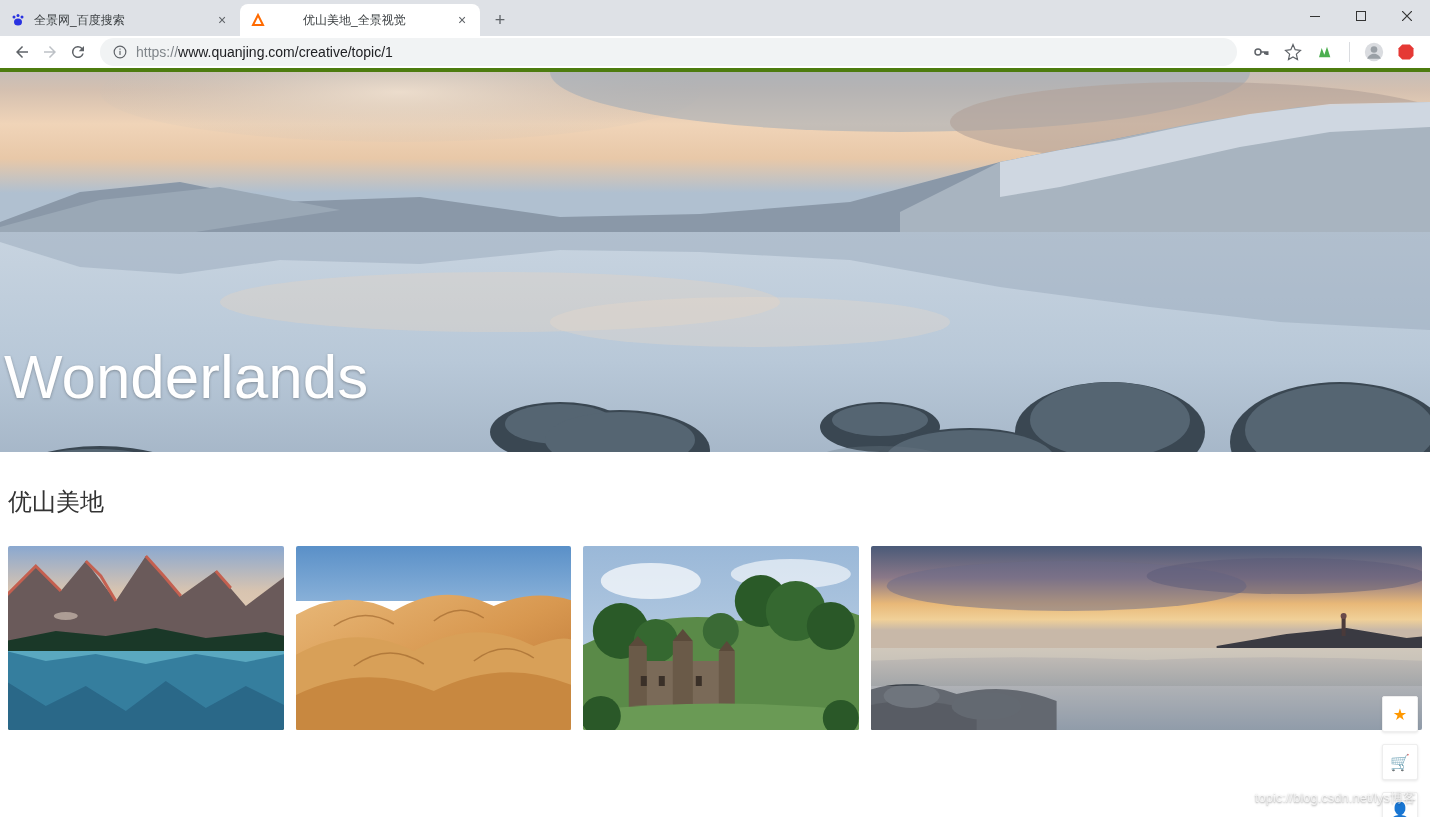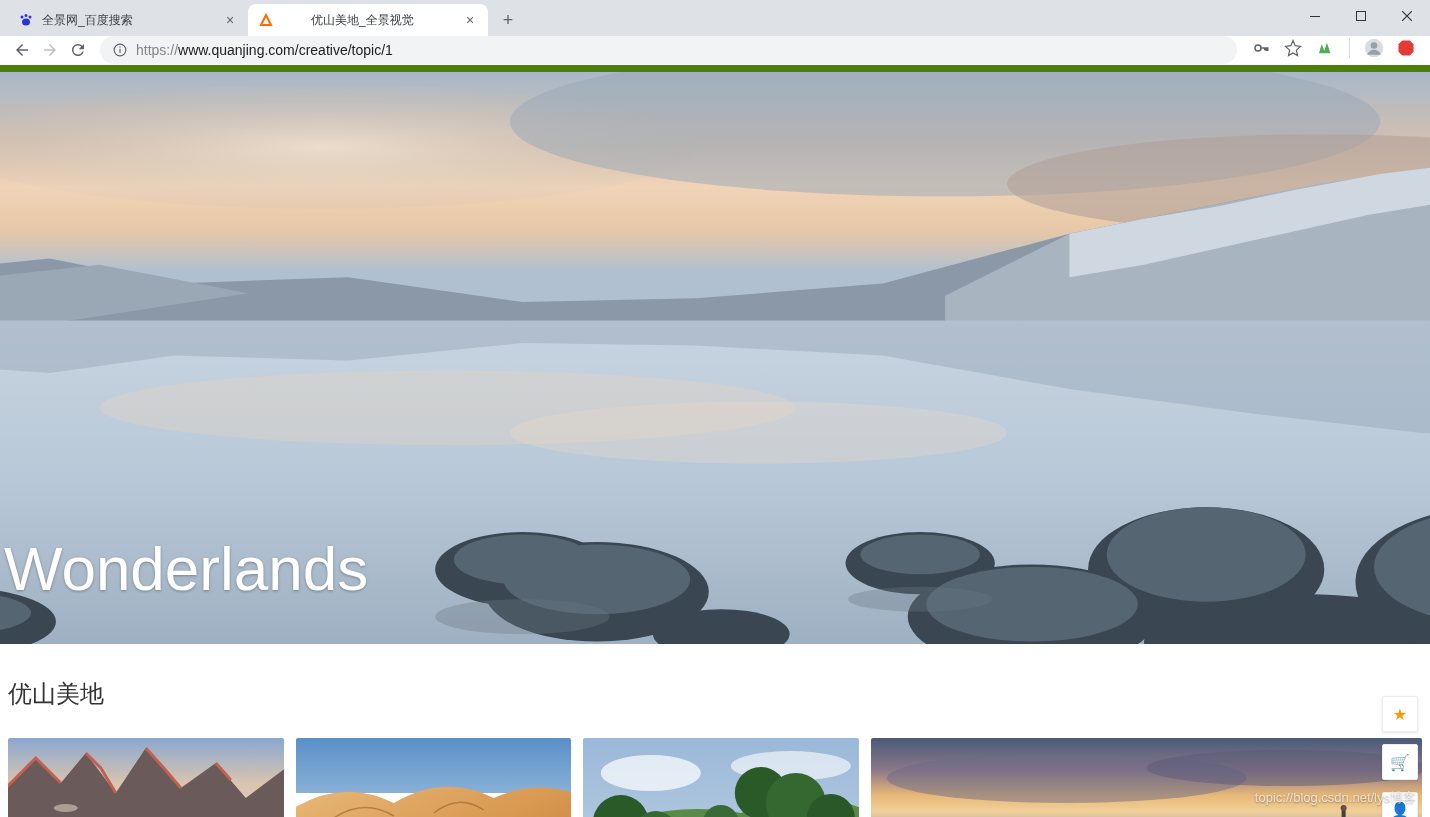--- a/index.html
+++ b/index.html
@@ -1,44 +1,44 @@
 <!DOCTYPE html>
 <html><head>
 <meta charset="utf-8">
 <style>
   * { margin: 0; padding: 0; box-sizing: border-box; }
   body { font-family: "Microsoft YaHei", Arial, sans-serif; background: #fff; width: 1430px; height: 817px; overflow: hidden; position: relative; }
   
   
   .browser-chrome { background: #dee1e6; height: 72px; position: relative; }
-  .tab-strip { height: 36px; display: flex; align-items: flex-end; padding-left: 8px; }
+  .tab-strip { height: 36px; display: flex; align-items: flex-end; }
   .tab { height: 32px; width: 240px; background: #dee1e6; border-radius: 8px 8px 0 0; display: flex; align-items: center; padding: 0 10px; font-size: 12px; color: #3c4043; position: relative; cursor: pointer; }
   .tab.active { background: #fff; gap: 29px; }
   .tab .favicon { width: 16px; height: 16px; margin-right: 8px; display: flex; align-items: center; justify-content: center; font-size: 11px; }
   .tab .tab-title { flex: 1; overflow: hidden; white-space: nowrap; text-overflow: ellipsis; }
   .tab .tab-close { width: 16px; height: 16px; display: flex; align-items: center; justify-content: center; color: #5f6368; font-size: 14px; cursor: pointer; }
   .new-tab-btn { width: 28px; height: 28px; display: flex; align-items: center; justify-content: center; color: #5f6368; font-size: 18px; cursor: pointer; margin-left: 6px; margin-bottom: 2px; }
   
   .window-controls { position: absolute; top: 0; right: 0; height: 32px; display: flex; }
   .window-controls div { width: 46px; height: 32px; display: flex; align-items: center; justify-content: center; cursor: pointer; color: #333; }
   
-  .toolbar { height: 36px; background: #fff; display: flex; align-items: flex-start; padding: 0 8px; border-bottom: 7px solid #4d7c0f; }
+  .toolbar { height: 36px; background: #fff; display: flex; align-items: center; padding: 0 8px; border-bottom: 4px solid #4d7c0f; }
   .nav-btn { width: 28px; height: 28px; display: flex; align-items: center; justify-content: center; color: #5f6368; cursor: pointer; border-radius: 50%; }
   .nav-btn.disabled { color: #bdc1c6; cursor: default; }
   .address-bar { flex: 1; height: 28px; background: #f1f3f4; border-radius: 14px; margin: 0 8px; display: flex; align-items: center; padding: 0 12px; font-size: 14px; color: #202124; }
   .address-bar .info-icon { width: 16px; height: 16px; margin-right: 8px; color: #5f6368; display: flex; align-items: center; justify-content: center; }
   .address-bar .url-proto { color: #80868b; }
   .toolbar-right { display: flex; align-items: center; gap: 8px; padding: 0 4px; }
   .toolbar-icon { width: 24px; height: 24px; display: flex; align-items: center; justify-content: center; color: #5f6368; cursor: pointer; }
   .toolbar-sep { width: 1px; height: 20px; background: #dadce0; margin: 0 4px; }
   
   
   .page-content { height: calc(817px - 72px); overflow: hidden; position: relative; }
   
-  .hero { height: 572px; position: relative; overflow: hidden; }
+  .hero { height: 380px; position: relative; overflow: hidden; }
   .hero-bg { position: absolute; inset: 0; }
   .hero-title { position: absolute; left: 4px; bottom: 40px; font-size: 62px; color: #fff; font-weight: 400; text-shadow: 0 1px 3px rgba(0,0,0,0.3); }
   
   .section-title { font-size: 24px; color: #333; font-weight: 400; padding: 34px 0 0 8px; }
   
   .gallery { display: flex; gap: 12px; padding: 28px 8px 0; }
   .thumb { flex: 1; height: 184px; border-radius: 2px; overflow: hidden; cursor: pointer; position: relative; }
   .thumb:last-child { flex: 2; }
   
   

